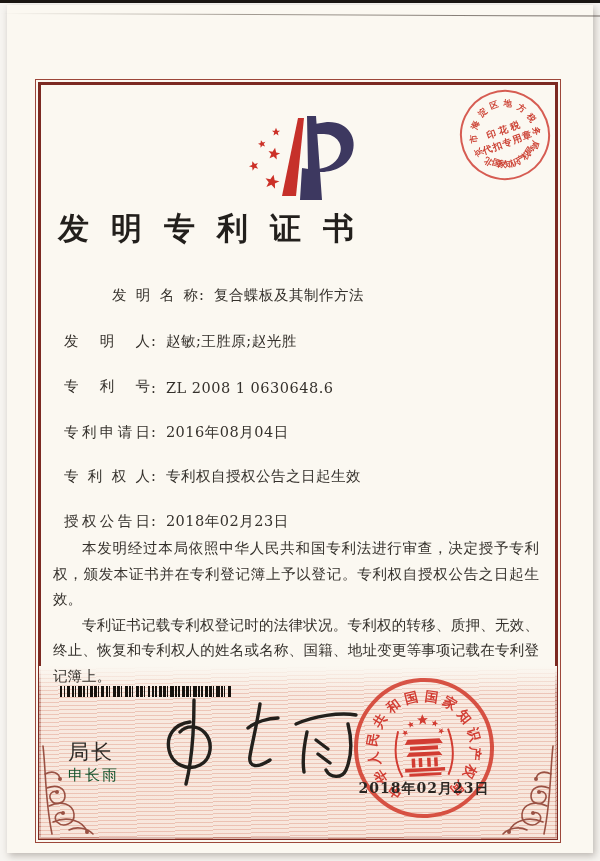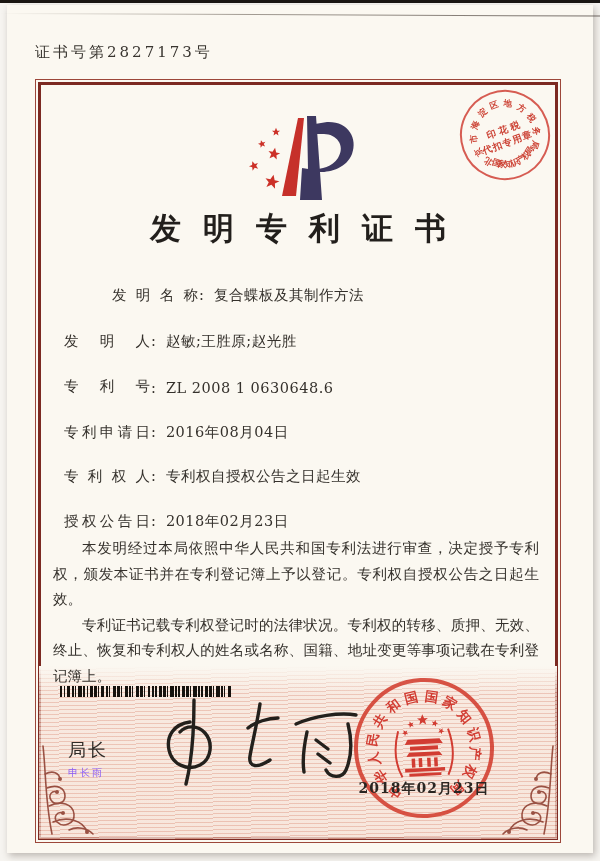--- a/index.html
+++ b/index.html
@@ -18,21 +18,21 @@
   
   .frame{
     position:absolute;left:28px;top:74px;width:524px;height:762px;
     border:1px solid #9c463a;
   }
   .frame-inner{position:absolute;inset:2px;border:3px solid #7c2a22;}
   
   .cert-no{position:absolute;left:28px;top:38px;font-size:15px;letter-spacing:3px;color:#38342f;z-index:3;}
   .logo{position:absolute;left:196px;top:28px;width:160px;height:104px;z-index:2;}
   .title{
-    position:absolute;left:0;right:0;top:128px;text-align:center;z-index:3;
+    position:absolute;left:0;right:0;top:128px;z-index:3;
     font-size:31px;font-weight:bold;color:#221f1c;letter-spacing:22px;text-indent:22px;
   }
   
   .tax-stamp{
     position:absolute;left:424px;top:10px;width:86px;height:86px;z-index:4;
     border:2.5px solid rgba(205,50,40,.85);border-radius:50%;
     transform:rotate(-20deg);color:#c93527;opacity:.93;
   }
   .tax-stamp .arc-text{position:absolute;inset:0;font-size:8.5px;font-weight:bold;}
   .tax-stamp .arc-text span{position:absolute;white-space:pre;}
@@ -65,36 +65,35 @@
     position:absolute;left:3px;right:3px;bottom:3px;top:586px;z-index:0;
     background:
       linear-gradient(180deg,rgba(251,248,241,1) 0%,rgba(251,248,241,0) 16%),
       repeating-linear-gradient(178.5deg,rgba(214,126,104,.34) 0 1px,rgba(248,233,224,.45) 1px 4px),
       linear-gradient(180deg,rgba(246,223,212,.5),rgba(244,214,200,.6));
   }
   .barcode{
     position:absolute;left:24px;top:606px;width:172px;height:11px;z-index:3;
     background:repeating-linear-gradient(90deg,#16120e 0 2px,rgba(0,0,0,0) 2px 3.5px,#16120e 3.5px 4.5px,rgba(0,0,0,0) 4.5px 7px,#16120e 7px 10px,rgba(0,0,0,0) 10px 11.5px);
   }
-  .signer-title{position:absolute;left:32px;top:658px;font-size:18px;color:#2f2b27;z-index:3;letter-spacing:2px;}
-  .signer-name{position:absolute;left:32px;top:686px;font-size:10px;color:#8b5cf6;z-index:3;letter-spacing:2px;}
+  .signer-title{position:absolute;left:32px;top:658px;font-size:21px;color:#2f2b27;z-index:3;letter-spacing:2px;}
+  .signer-name{position:absolute;left:32px;top:686px;font-size:15px;color:#14532d;z-index:3;letter-spacing:2px;}
   .signature{position:absolute;left:108px;top:608px;width:236px;height:100px;z-index:3;}
   .footer{position:absolute;left:0;right:0;top:740px;text-align:center;font-size:12.5px;color:#4a443d;z-index:3;letter-spacing:2px;}
   .flourish{position:absolute;bottom:4px;width:62px;height:94px;z-index:2;opacity:.85;}
   .flourish.left{left:3px;}
   .flourish.right{right:3px;transform:scaleX(-1);}
 </style>
 </head>
 <body>
 
 <div class="scan-top-strip"></div>
 <div class="scan-edge-line"></div>
 
 <div class="paper">
-  <div class="cert-no">证书号第2827173号</div>
 
   <div class="frame">
     <div class="frame-inner"></div>
 
     <div class="guilloche"></div>
 
     <svg class="logo" viewBox="0 0 160 104">
       <defs>
         <path id="star" d="M0,-5 L1.47,-1.55 L4.76,-1.55 L2.1,0.6 L2.94,4.05 L0,1.95 L-2.94,4.05 L-2.1,0.6 L-4.76,-1.55 L-1.47,-1.55 Z"></path>
       </defs>

